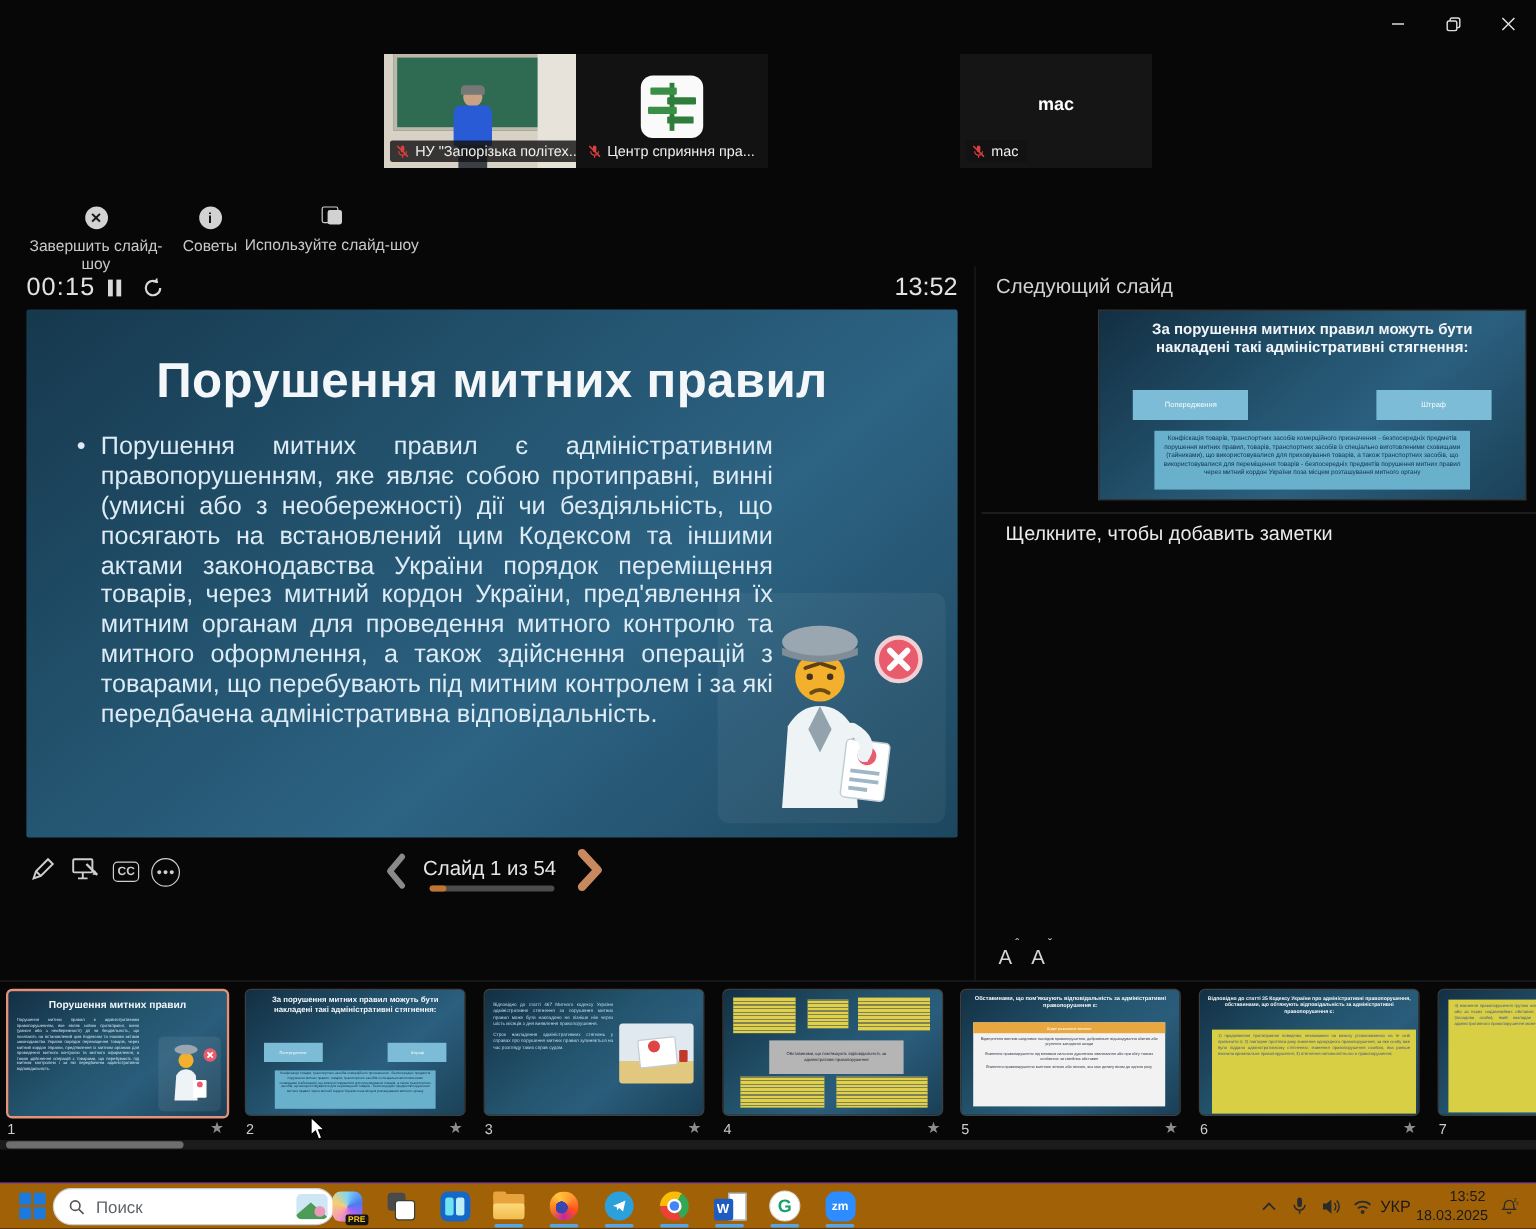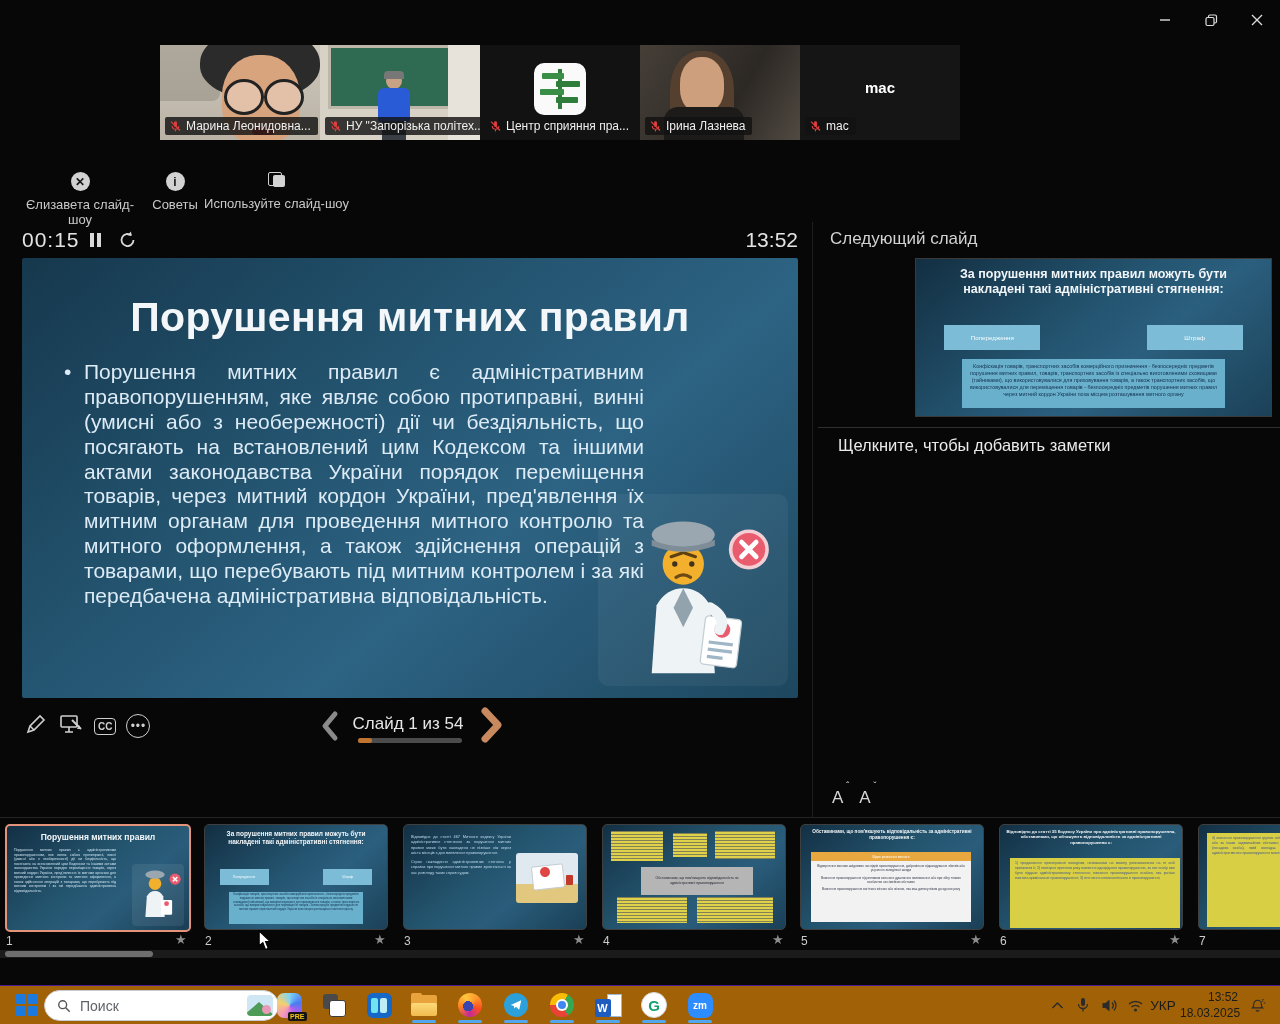--- a/index.html
+++ b/index.html
@@ -162,39 +162,20 @@
       <rect x="3.5" y="1" width="8" height="8" rx="1.5"></rect>
         <rect x="1" y="3.5" width="8" height="8" rx="1.5" fill="#0b0b0b"></rect>
     </svg>
   </div>
   <div class="winctl" style="left:1240px">
     <svg width="12" height="12" viewBox="0 0 12 12" stroke="#dedede" stroke-width="1.3">
         <path d="M1 1 L11 11 M11 1 L1 11"></path>
       </svg>
   </div>
 
-  <div class="vtile" style="left:160px">
-    <div class="abs" style="left:0;top:0;width:160px;height:95px;background:linear-gradient(#cdc6ba,#b9b2a5);">
-      <div class="abs" style="left:-10px;top:-14px;width:70px;height:70px;background:#8f8a7e;border-radius:8px;opacity:.5"></div>
-      <div class="abs" style="left:40px;top:-18px;width:120px;height:72px;background:#2b2b2b;border-radius:50% 50% 46% 46%;"></div>
-      <div class="abs" style="left:62px;top:10px;width:78px;height:88px;background:#d7a47e;border-radius:46% 46% 40% 40%;"></div>
-      <div class="abs" style="left:64px;top:34px;width:34px;height:30px;border:3px solid #222;border-radius:50%;background:rgba(250,250,250,.35)"></div>
-      <div class="abs" style="left:104px;top:34px;width:34px;height:30px;border:3px solid #222;border-radius:50%;background:rgba(250,250,250,.35)"></div>
-      <div class="abs" style="left:92px;top:82px;width:22px;height:8px;background:#c4352c;border-radius:4px;"></div>
-    </div>
-    <div class="vlabel">
-      <svg class="micsvg" viewBox="0 0 16 16">
-          <rect x="6.2" y="1.5" width="3.6" height="7" rx="1.8" fill="#e03e3e"></rect>
-          <path d="M4 7.5 a4 4 0 0 0 8 0" stroke="#e03e3e" fill="none" stroke-width="1.3"></path>
-          <line x1="8" y1="11.5" x2="8" y2="14" stroke="#e03e3e" stroke-width="1.3"></line>
-          <line x1="2.5" y1="2" x2="13.5" y2="13" stroke="#e03e3e" stroke-width="1.6"></line>
-        </svg>
-      <span>Марина Леонидовна...</span>
-    </div>
-  </div>
 
   <div class="vtile active" style="left:320px">
     <div class="abs" style="left:0;top:0;width:160px;height:95px;background:#d8d2c6;">
       <div class="abs" style="left:8px;top:0;width:120px;height:58px;background:#2e6b52;border:3px solid #bdb7a9;"></div>
       <div class="abs" style="left:128px;top:0;width:32px;height:95px;background:#e7e3da;"></div>
       <div class="abs" style="left:66px;top:28px;width:16px;height:16px;background:#c9a184;border-radius:50%;"></div>
       <div class="abs" style="left:64px;top:26px;width:20px;height:8px;background:#777;border-radius:4px 4px 0 0;"></div>
       <div class="abs" style="left:58px;top:43px;width:32px;height:34px;background:#2a5bd7;border-radius:6px 6px 2px 2px;"></div>
       <div class="abs" style="left:62px;top:76px;width:24px;height:19px;background:#3a3f46;"></div>
     </div>
@@ -221,54 +202,38 @@
       <svg class="micsvg" viewBox="0 0 16 16">
           <rect x="6.2" y="1.5" width="3.6" height="7" rx="1.8" fill="#e03e3e"></rect>
           <path d="M4 7.5 a4 4 0 0 0 8 0" stroke="#e03e3e" fill="none" stroke-width="1.3"></path>
           <line x1="8" y1="11.5" x2="8" y2="14" stroke="#e03e3e" stroke-width="1.3"></line>
           <line x1="2.5" y1="2" x2="13.5" y2="13" stroke="#e03e3e" stroke-width="1.6"></line>
         </svg>
       <span>Центр сприяння пра...</span>
     </div>
   </div>
 
-  <div class="vtile" style="left:640px">
-    <div class="abs" style="left:0;top:0;width:160px;height:95px;background:linear-gradient(120deg,#463f38,#2c2824 60%,#514a42);">
-      <div class="abs" style="left:30px;top:6px;width:64px;height:86px;background:#55402f;border-radius:45% 45% 30% 30%;"></div>
-      <div class="abs" style="left:40px;top:12px;width:44px;height:56px;background:#cd9f7c;border-radius:46% 46% 42% 42%;"></div>
-      <div class="abs" style="left:24px;top:62px;width:80px;height:33px;background:#1d1b19;border-radius:14px 14px 0 0;"></div>
-    </div>
-    <div class="vlabel">
-      <svg class="micsvg" viewBox="0 0 16 16">
-          <rect x="6.2" y="1.5" width="3.6" height="7" rx="1.8" fill="#e03e3e"></rect>
-          <path d="M4 7.5 a4 4 0 0 0 8 0" stroke="#e03e3e" fill="none" stroke-width="1.3"></path>
-          <line x1="8" y1="11.5" x2="8" y2="14" stroke="#e03e3e" stroke-width="1.3"></line>
-          <line x1="2.5" y1="2" x2="13.5" y2="13" stroke="#e03e3e" stroke-width="1.6"></line>
-        </svg>
-      <span>Ірина Лазнева</span>
-    </div>
-  </div>
 
   <div class="vtile" style="left:800px;background:#151515;">
     <div class="abs" style="left:0;top:34px;width:160px;text-align:center;color:#fff;font-weight:bold;font-size:15px;">mac</div>
     <div class="vlabel">
       <svg class="micsvg" viewBox="0 0 16 16">
           <rect x="6.2" y="1.5" width="3.6" height="7" rx="1.8" fill="#e03e3e"></rect>
           <path d="M4 7.5 a4 4 0 0 0 8 0" stroke="#e03e3e" fill="none" stroke-width="1.3"></path>
           <line x1="8" y1="11.5" x2="8" y2="14" stroke="#e03e3e" stroke-width="1.3"></line>
           <line x1="2.5" y1="2" x2="13.5" y2="13" stroke="#e03e3e" stroke-width="1.6"></line>
         </svg>
       <span>mac</span>
     </div>
   </div>
 
 
   <div class="tbtn" style="left:14px;width:132px;">
     <span class="circ">✕</span><br>
-    <span>Єлизавета слайд-шоу</span>
+    <span>Завершить слайд-шоу</span>
   </div>
   <div class="tbtn" style="left:146px;width:58px;">
     <span class="circ">i</span><br>
     <span>Советы</span>
   </div>
   <div class="tbtn" style="left:204px;width:145px;">
     <span class="copyicon"><span class="b"></span><span class="f"></span></span><br>
     <span>Используйте слайд-шоу</span>
   </div>
 

